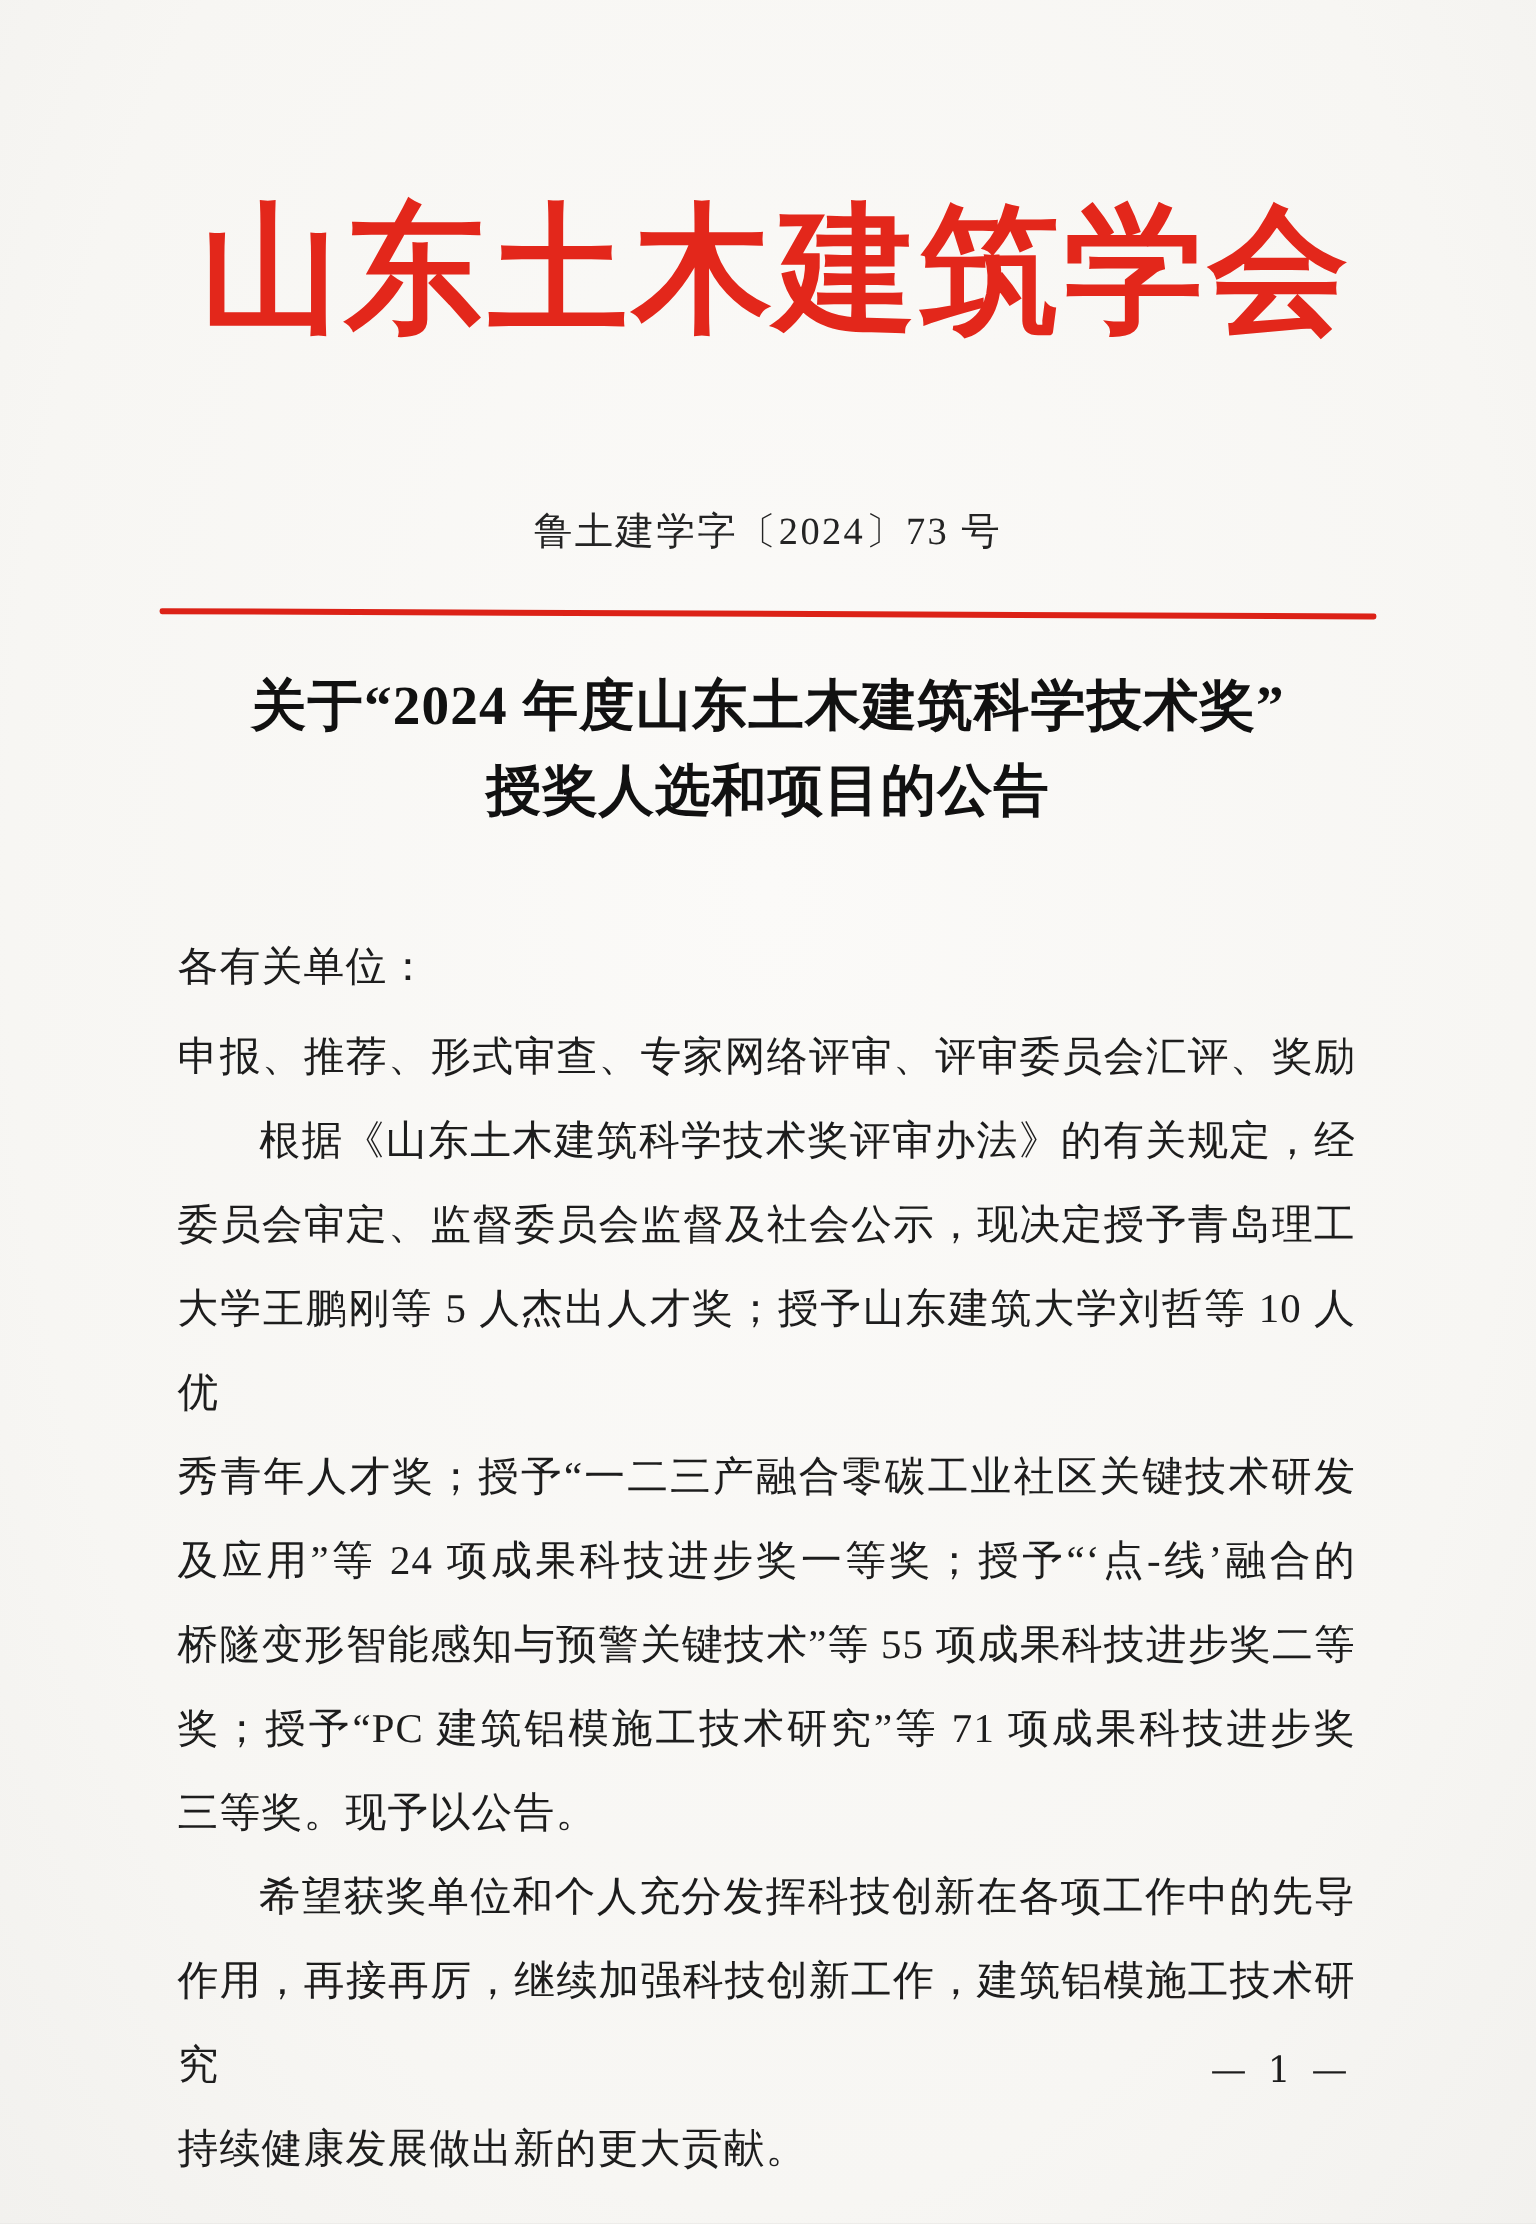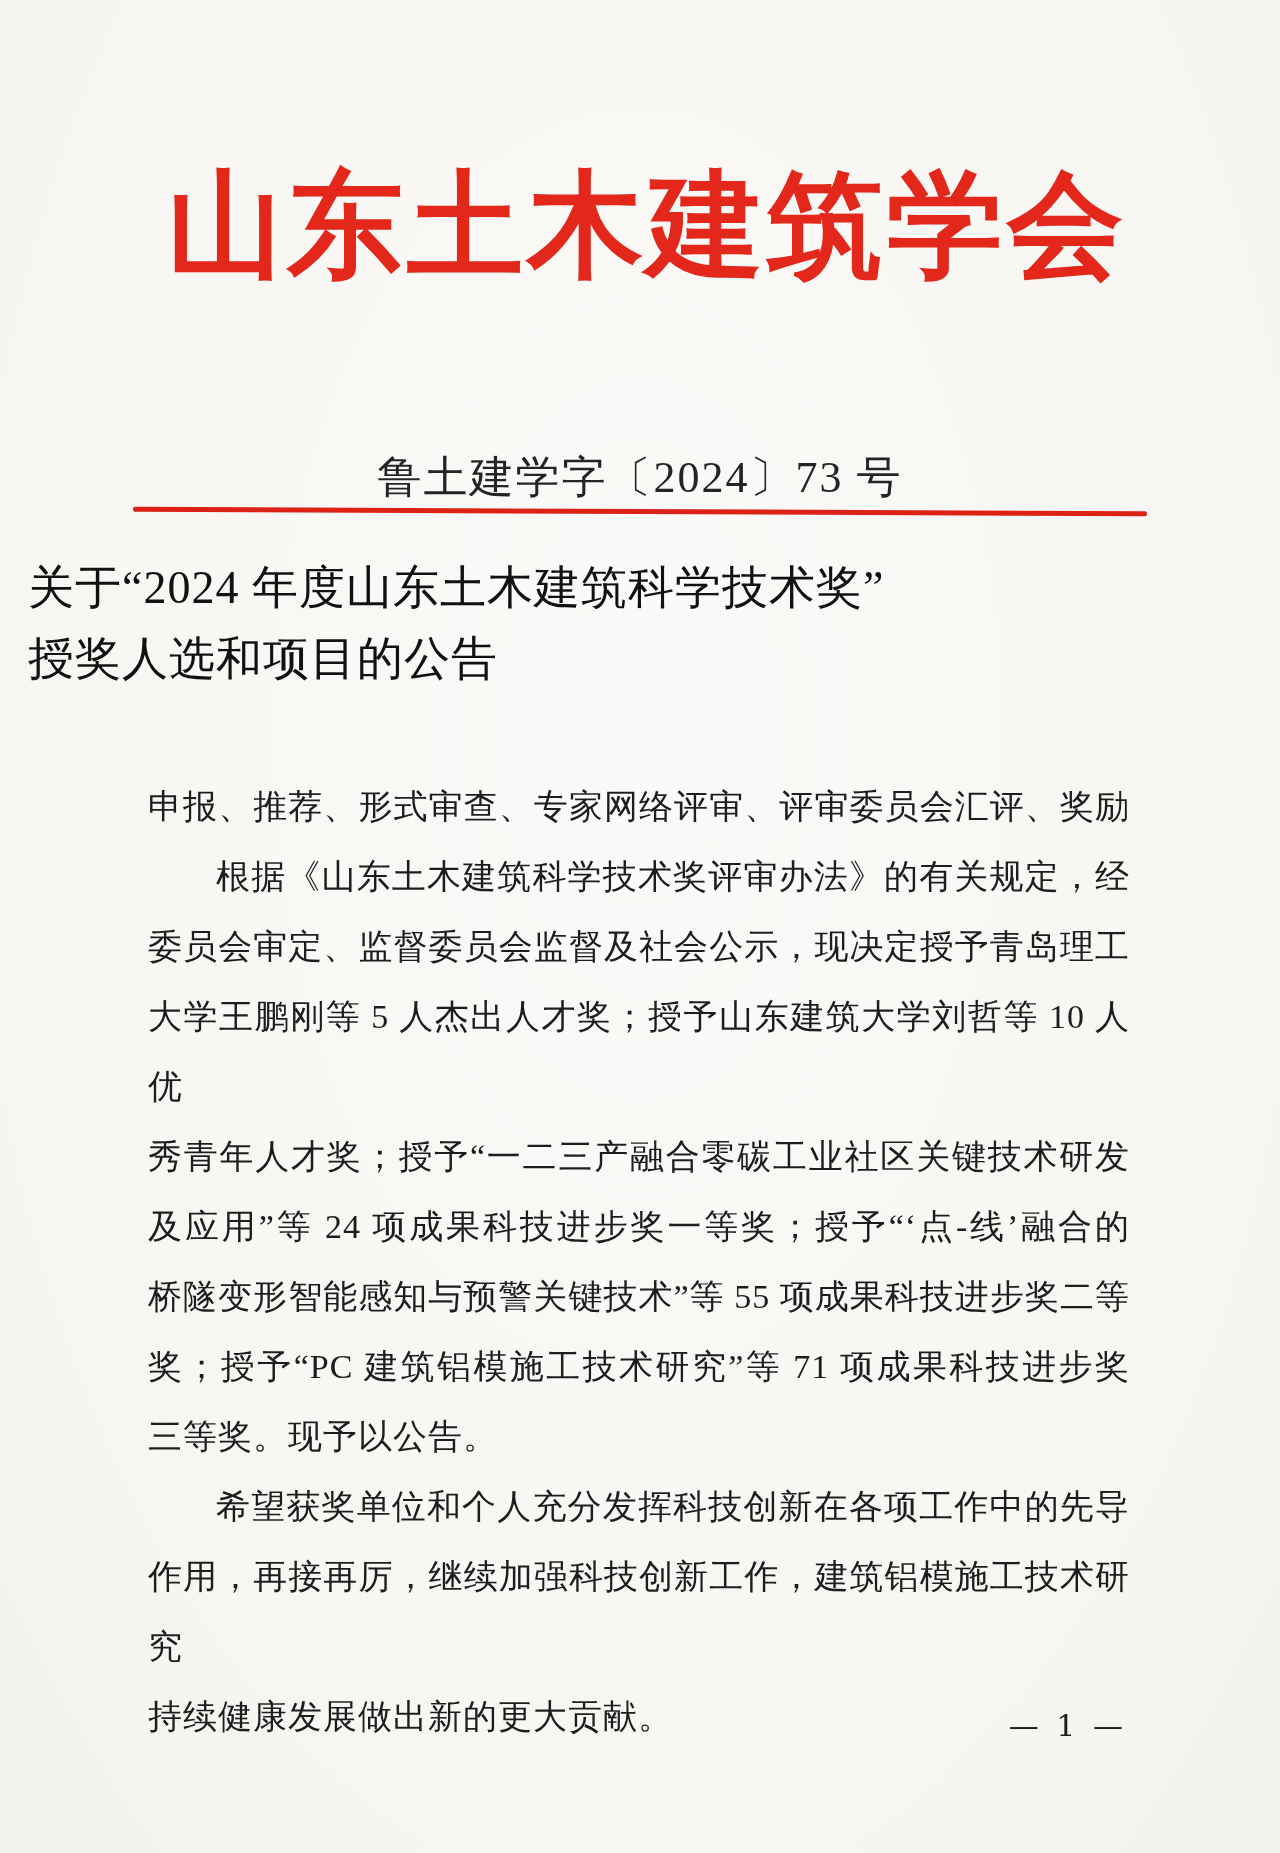--- a/index.html
+++ b/index.html
@@ -25,50 +25,49 @@
     text-align: center;
     font-size: 116px;
     line-height: 1.45;
     font-weight: bold;
     letter-spacing: 4px;
     color: #e3271b;
     white-space: nowrap;
   }
   .doc-number {
     position: absolute;
-    top: 448px;
+    top: 421px;
     left: 0;
     right: 0;
     text-align: center;
-    font-size: 44px;
+    font-size: 32px;
     letter-spacing: 2px;
     color: #242424;
   }
   .rule {
     position: absolute;
     top: 509px;
     left: 133px;
     right: 133px;
     height: 5px;
     background: #dc2217;
     transform: rotate(0.25deg);
     border-radius: 2px;
   }
   .title {
     position: absolute;
     top: 552px;
     left: 0;
     right: 0;
-    text-align: left;
+    text-align: center;
     font-size: 46px;
-    font-weight: normal;
+    font-weight: bold;
     line-height: 71px;
     color: #111;
     letter-spacing: 1px;
-    margin-left: 28px;
   }
   .body {
     position: absolute;
     top: 772px;
     left: 148px;
     width: 982px;
     font-size: 34px;
     color: #1d1d1d;
   }
   .line {
@@ -105,20 +104,21 @@
   <div class="doc-number">鲁土建学字〔2024〕73 号</div>
 
   <div class="rule" style="background: rgb(220, 34, 23);"></div>
 
   <div class="title">
     <div>关于“2024 年度山东土木建筑科学技术奖”</div>
     <div>授奖人选和项目的公告</div>
   </div>
 
   <div class="body">
+    <div class="line salutation">各有关单位：</div>
     <div id="body-lines">
         <div class="line j">申报、推荐、形式审查、专家网络评审、评审委员会汇评、奖励</div>
         <div class="line j indent">根据《山东土木建筑科学技术奖评审办法》的有关规定，经</div>
         <div class="line j">委员会审定、监督委员会监督及社会公示，现决定授予青岛理工</div>
         <div class="line j">大学王鹏刚等 5 人杰出人才奖；授予山东建筑大学刘哲等 10 人优</div>
         <div class="line j">秀青年人才奖；授予“一二三产融合零碳工业社区关键技术研发</div>
         <div class="line j">及应用”等 24 项成果科技进步奖一等奖；授予“‘点-线’融合的</div>
         <div class="line j">桥隧变形智能感知与预警关键技术”等 55 项成果科技进步奖二等</div>
         <div class="line j">奖；授予“PC 建筑铝模施工技术研究”等 71 项成果科技进步奖</div>
         <div class="line">三等奖。现予以公告。</div>

